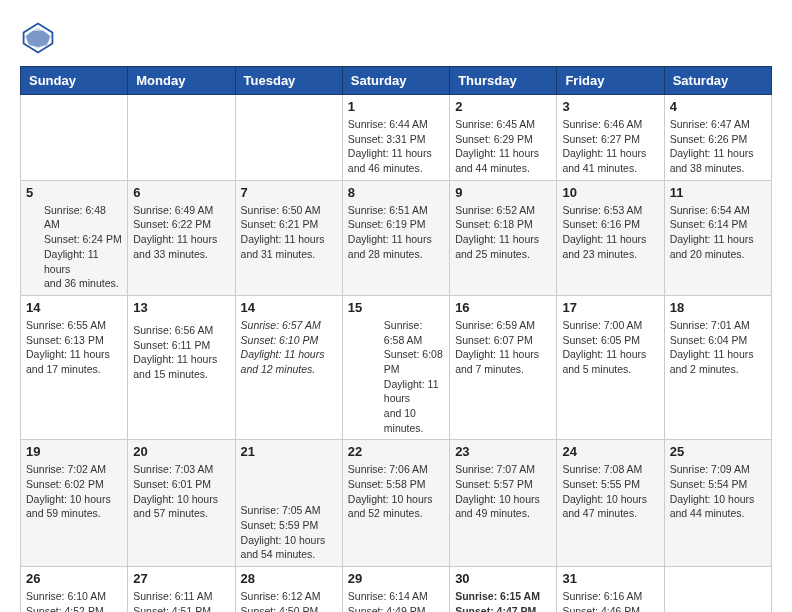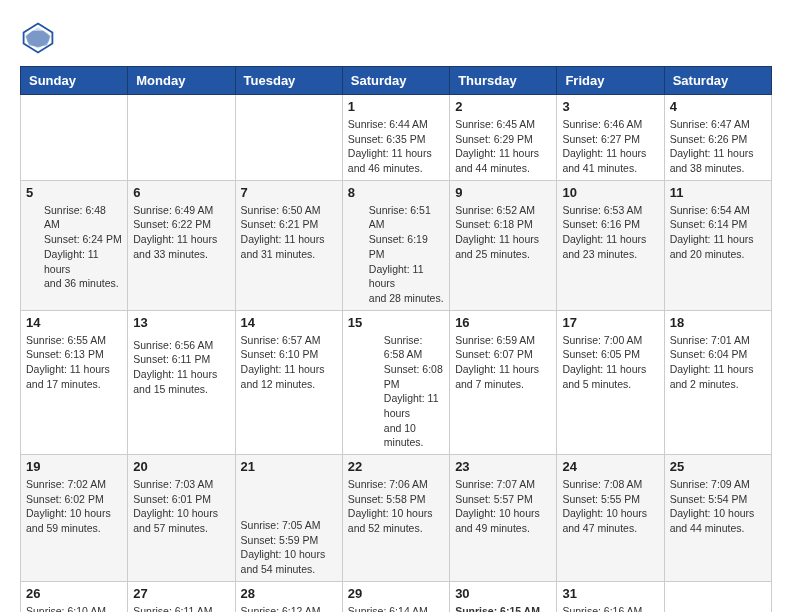--- a/index.html
+++ b/index.html
@@ -117,21 +117,21 @@
       </tr>
   </thead>
   <tbody id="calendar-body">
   <tr>
         <td class="empty-cell"></td>
         <td class="empty-cell"></td>
         <td class="empty-cell"></td>
         <td>
           <div class="day-number">1</div>
           <div class="day-info" style="white-space: pre-line;">Sunrise: 6:44 AM
-Sunset: 6:35 PM
+Sunset: 3:31 PM
 Daylight: 11 hours
 and 46 minutes.</div>
         </td>
         <td>
           <div class="day-number">2</div>
           <div class="day-info" style="white-space: pre-line;">Sunrise: 6:45 AM
 Sunset: 6:29 PM
 Daylight: 11 hours
 and 44 minutes.</div>
         </td>
@@ -167,21 +167,21 @@
         </td>
         <td>
           <div class="day-number">7</div>
           <div class="day-info" style="white-space: pre-line;">Sunrise: 6:50 AM
 Sunset: 6:21 PM
 Daylight: 11 hours
 and 31 minutes.</div>
         </td>
         <td>
           <div class="day-number">8</div>
-          <div class="day-info" style="white-space: pre-line; margin-left: 21px;">Sunrise: 6:51 AM
+          <div class="day-info" style="white-space: pre-line;">Sunrise: 6:51 AM
 Sunset: 6:19 PM
 Daylight: 11 hours
 and 28 minutes.</div>
         </td>
         <td>
           <div class="day-number">9</div>
           <div class="day-info" style="white-space: pre-line;">Sunrise: 6:52 AM
 Sunset: 6:18 PM
 Daylight: 11 hours
 and 25 minutes.</div>
@@ -211,21 +211,21 @@
         </td>
         <td>
           <div class="day-number">13</div>
           <div class="day-info" style="white-space: pre-line; margin-top: 8px;">Sunrise: 6:56 AM
 Sunset: 6:11 PM
 Daylight: 11 hours
 and 15 minutes.</div>
         </td>
         <td>
           <div class="day-number">14</div>
-          <div class="day-info" style="white-space: pre-line;">Sunrise: 6:57 AM
+          <div class="day-info" style="white-space: pre-line; font-style: italic;">Sunrise: 6:57 AM
 Sunset: 6:10 PM
 Daylight: 11 hours
 and 12 minutes.</div>
         </td>
         <td>
           <div class="day-number">15</div>
           <div class="day-info" style="white-space: pre-line; margin-left: 36px;">Sunrise: 6:58 AM
 Sunset: 6:08 PM
 Daylight: 11 hours
 and 10 minutes.</div>

